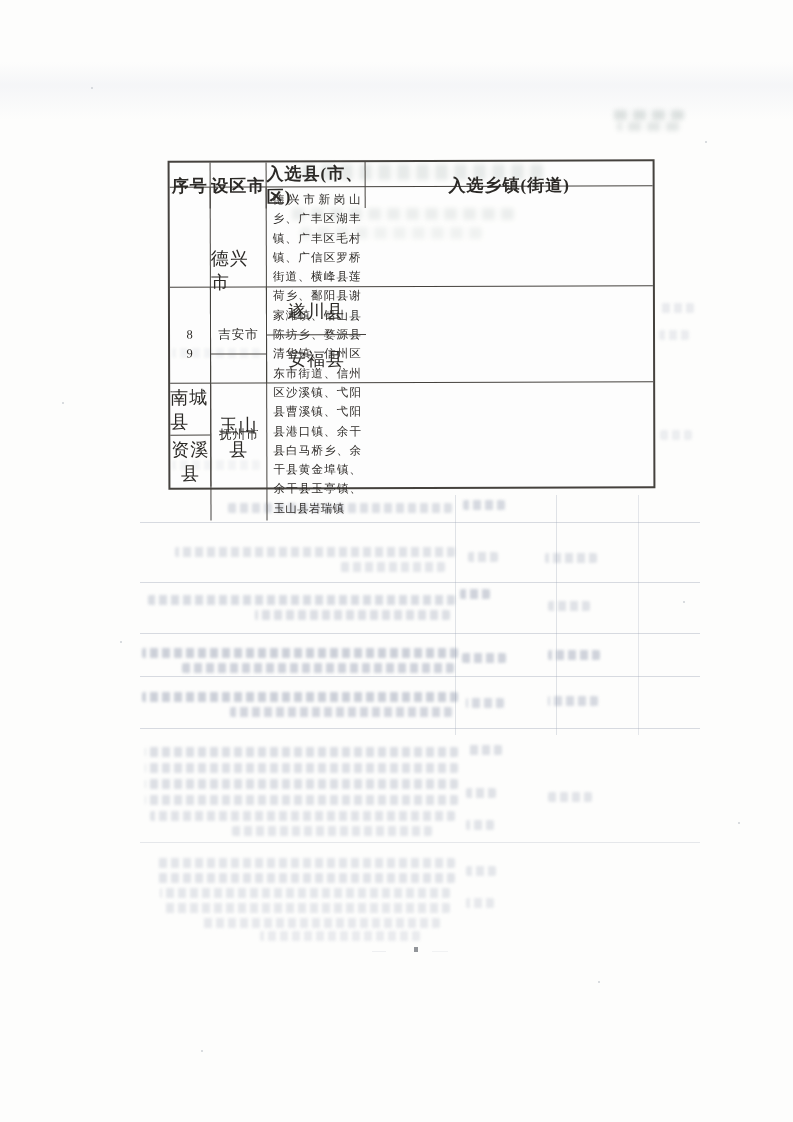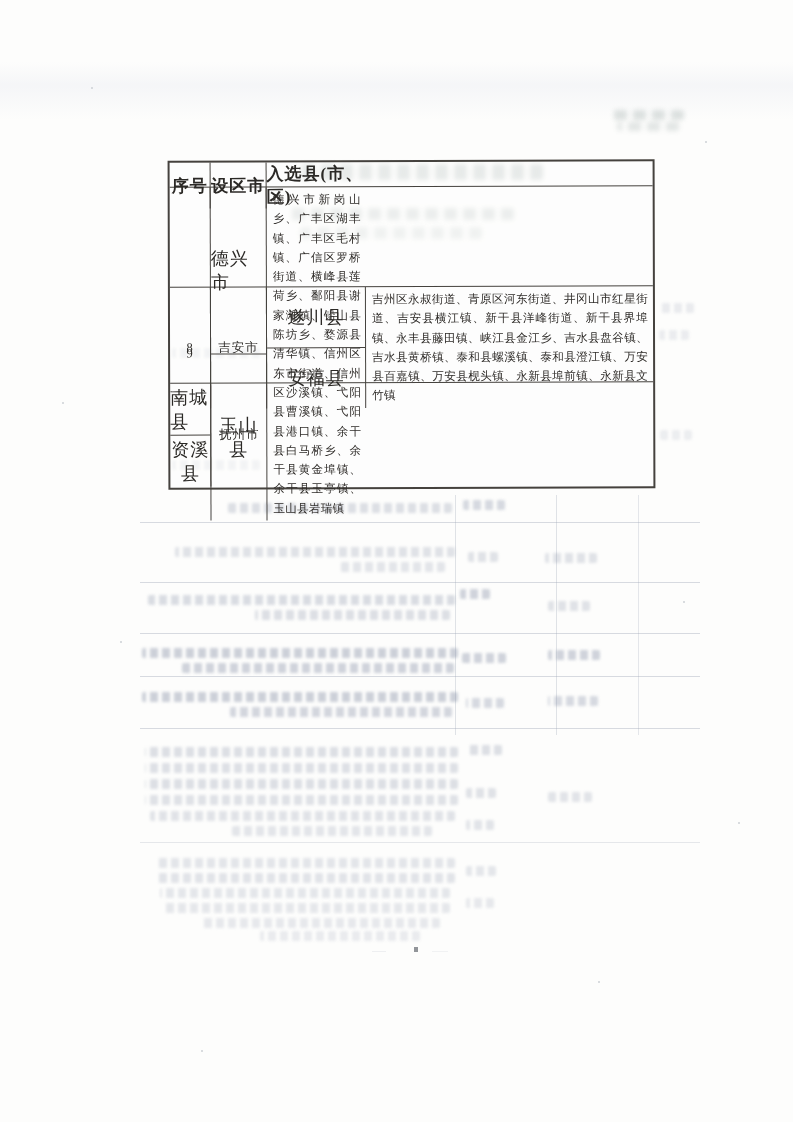--- a/index.html
+++ b/index.html
@@ -143,39 +143,39 @@
   <div class="speck" style="left:598px;top:981px;"></div>
   <div class="speck" style="left:738px;top:822px;"></div>
   <div class="speck" style="left:62px;top:402px;"></div>
 
   <div class="doc-table">
 
     <div class="trow thead">
       <div class="cell">序号</div>
       <div class="cell">设区市</div>
       <div class="cell">入选县(市、区)</div>
+      <div class="cell">入选乡镇(街道)</div>
     </div>
 
     <div class="trow r9">
       <div class="cell num">9</div>
       <div class="cell county-col">
         <div class="county">德兴市</div>
         <div class="county second">玉山县</div>
       </div>
       <div class="cell towns">德兴市新岗山乡、广丰区湖丰镇、广丰区毛村镇、广信区罗桥街道、横峰县莲荷乡、鄱阳县谢家滩镇、铅山县陈坊乡、婺源县清华镇、信州区东市街道、信州区沙溪镇、弋阳县曹溪镇、弋阳县港口镇、余干县白马桥乡、余干县黄金埠镇、余干县玉亭镇、玉山县岩瑞镇</div>
     </div>
 
     <div class="trow r10">
       <div class="cell num">8</div>
       <div class="cell city">吉安市</div>
       <div class="cell county-col">
         <div class="county">遂川县</div>
         <div class="county second">安福县</div>
       </div>
-      <div class="cell towns">吉州区永叔街道、青原区河东街道、井冈山市红星街道、吉安县横江镇、新干县洋峰街道、新干县界埠镇、永丰县藤田镇、峡江县金江乡、吉水县盘谷镇、吉水县黄桥镇、泰和县螺溪镇、泰和县澄江镇、万安县百嘉镇、万安县枧头镇、永新县埠前镇、永新县文竹镇</div>
     </div>
 
     <div class="trow r11">
       <div class="cell county-col">
         <div class="county">南城县</div>
         <div class="county second">资溪县</div>
       </div>
       <div class="cell city">抚州市</div>
     </div>
 

